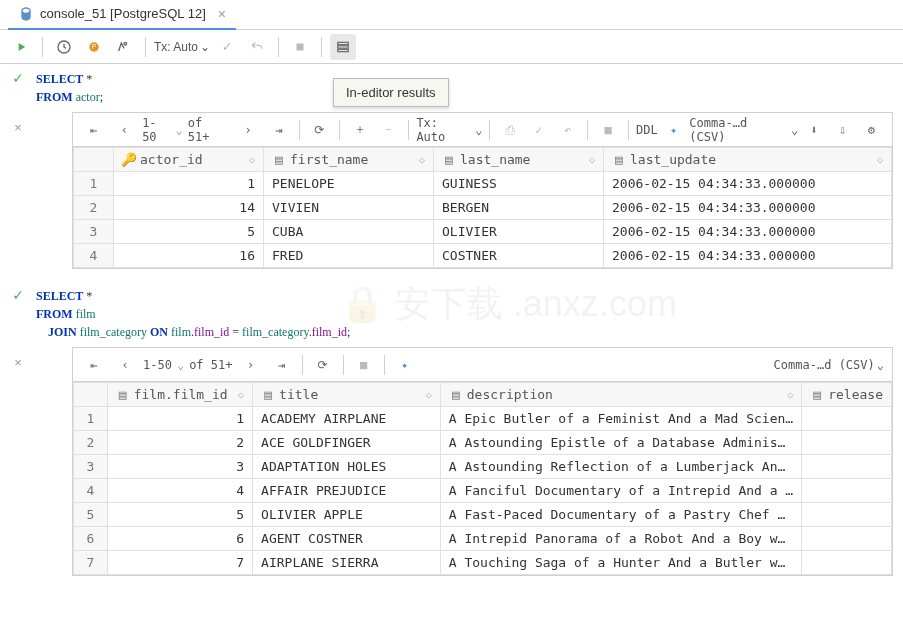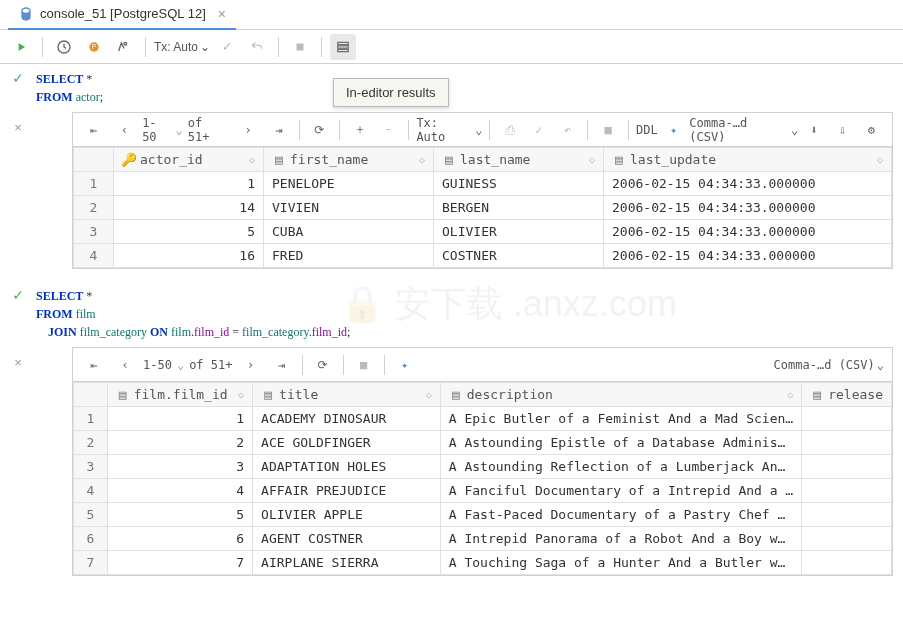--- a/index.html
+++ b/index.html
@@ -279,21 +279,21 @@
         <div class="grid-cell" style="width:80px">
             <div class="col-header">
               <span class="col-icon">▤</span>
               <span>release</span>
             </div>
           </div>
       </div>
       <div class="grid-row">
           <div class="grid-cell row-num">1</div>
           <div class="grid-cell num-col">1</div>
-          <div class="grid-cell">ACADEMY DINOSAUR</div>
+          <div class="grid-cell">ACADEMY AIRPLANE</div>
           <div class="grid-cell truncate">A Epic Butler of a Feminist And a Mad Scien…</div>
           <div class="grid-cell"></div>
         </div>
       <div class="grid-row">
           <div class="grid-cell row-num">2</div>
           <div class="grid-cell num-col">2</div>
           <div class="grid-cell">ACE GOLDFINGER</div>
           <div class="grid-cell truncate">A Astounding Epistle of a Database Adminis…</div>
           <div class="grid-cell"></div>
         </div>

